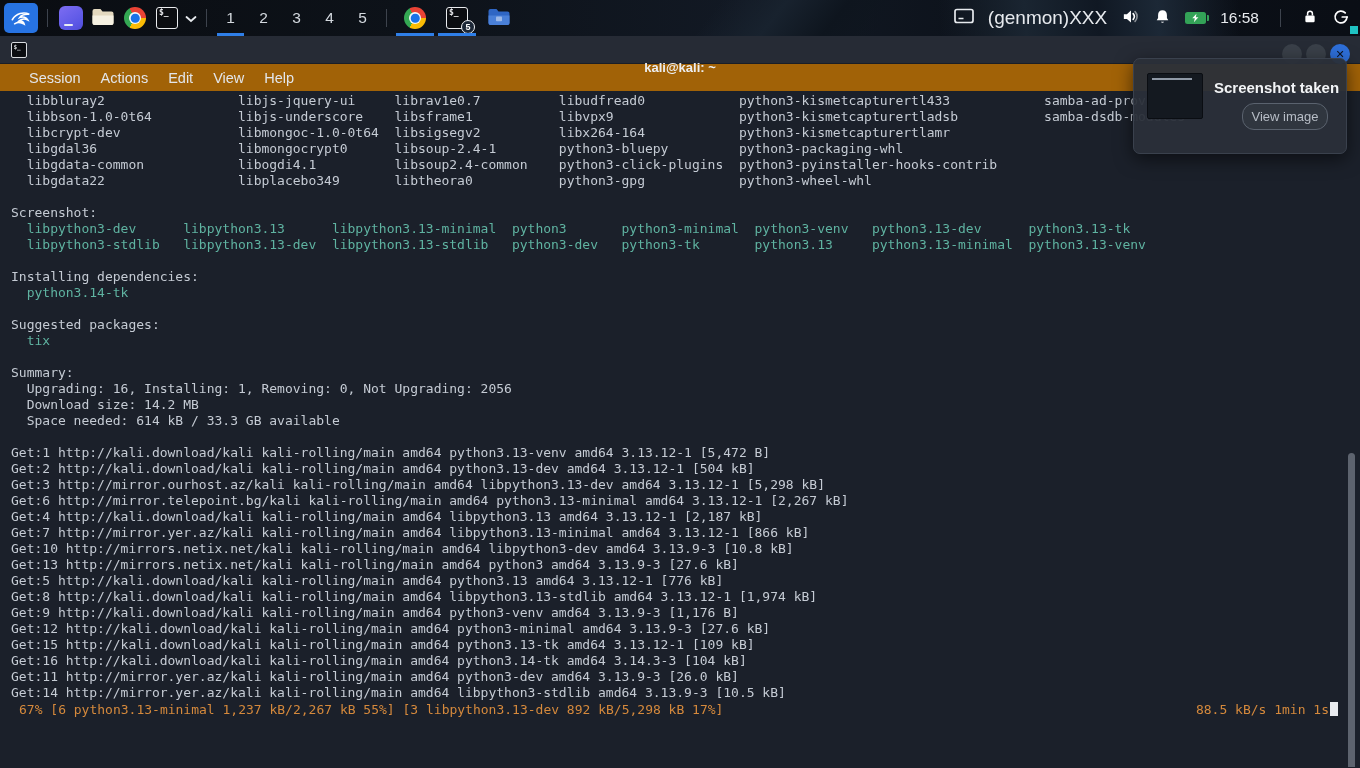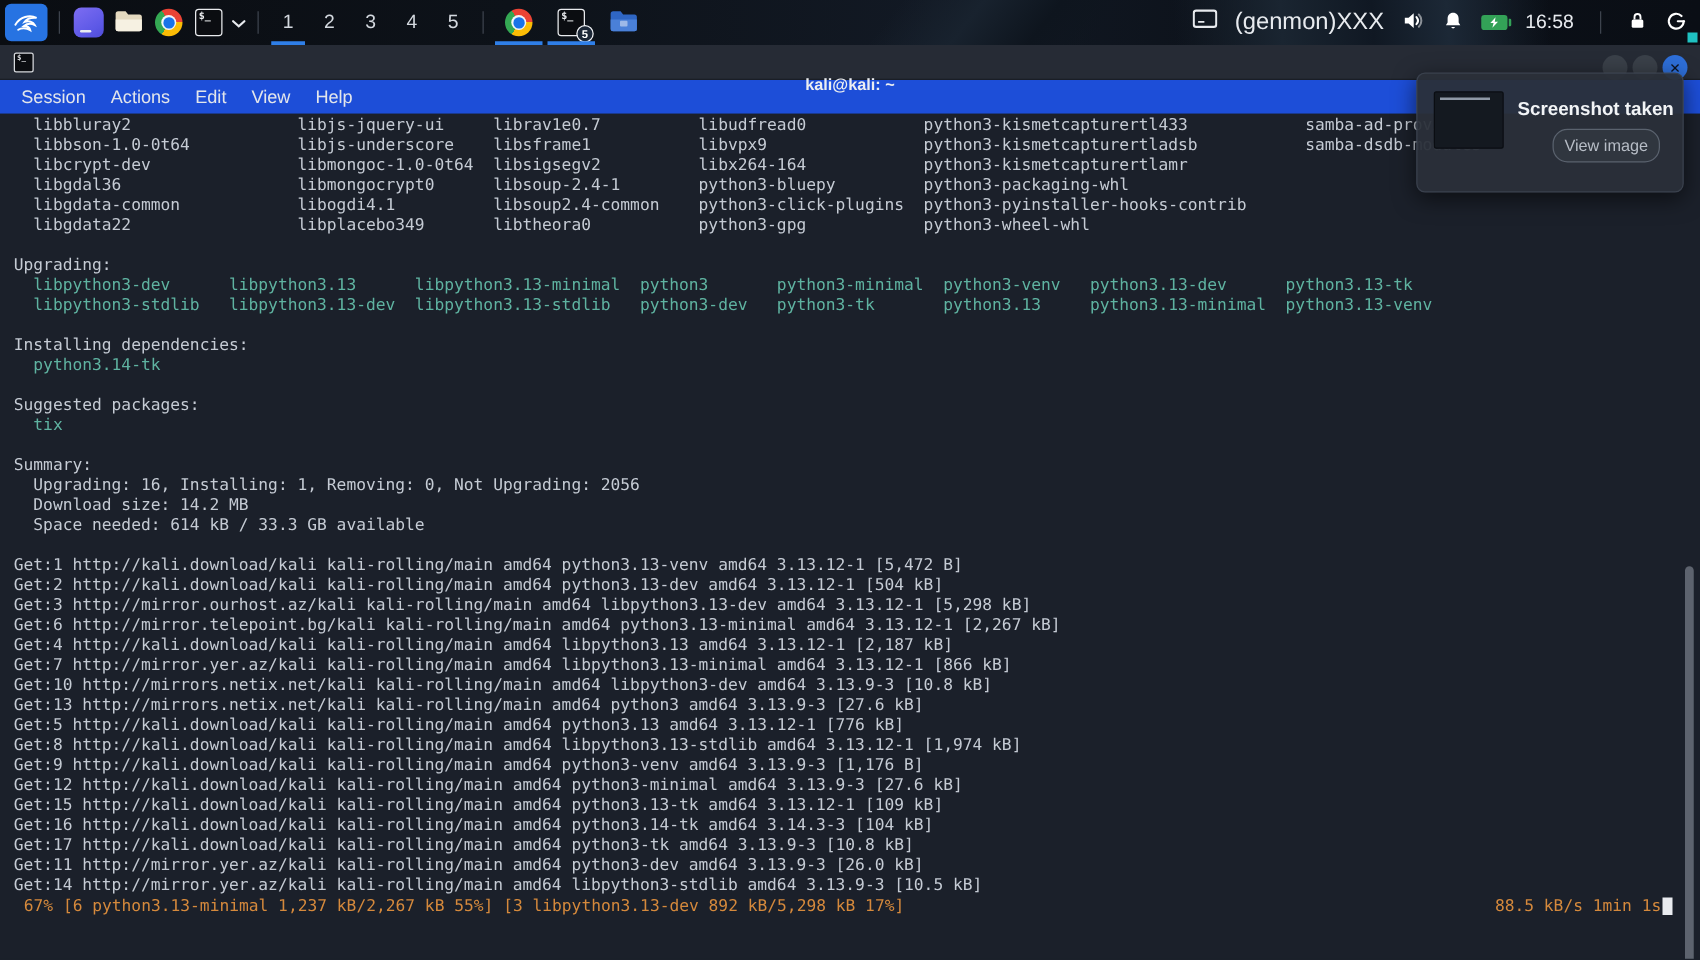--- a/index.html
+++ b/index.html
@@ -49,21 +49,21 @@
 
   
   .window { position:absolute; top:36px; left:0; width:1360px; height:732px; background:#1b202a; z-index:10; }
   .titlebar { height:28px; background:#262b35; display:flex; align-items:center; position:relative; border-bottom:1px solid #1a1e26; }
   .title-icon { width:16px; height:16px; margin-left:11px; background:#0b0d11; border:1.2px solid #d7dade; border-radius:2px; position:relative; }
   .title-icon::before { content:"$_"; position:absolute; left:1.5px; top:0.5px; color:#d7dade; font:700 6px "DejaVu Sans Mono", monospace; }
   .title-text { position:absolute; left:0; right:0; text-align:center; color:#eceef1; font-size:13px; font-weight:700;margin-top:35px; }
   .winbtns { position:absolute; right:10px; top:8px; display:flex; gap:4px; z-index:80; }
   .wbtn { width:20px; height:20px; border-radius:50%; border:none; cursor:pointer; background:#3a4049; }
   .wbtn.close { background:#2e6fd9; color:#0d1320; font:700 11px "DejaVu Sans", sans-serif; display:flex; align-items:center; justify-content:center; z-index:90; }
-  .menubar { height:27px; background:#1d4ed8; display:flex; align-items:center; padding-left:8px; gap:2px; }
+  .menubar { height:27px; background:#a16207; display:flex; align-items:center; padding-left:20px; gap:2px; }
   .menu-item { color:#e3e6eb; font-size:14.5px; padding:3px 9px; background:transparent; border:none; cursor:pointer; }
 
   
   .termbody { position:relative; height:676px; background:#1b202a; padding-top:2px; cursor:text; overflow:hidden; }
   .tl { height:16px; line-height:16px; white-space:pre; font:13px "DejaVu Sans Mono", monospace; padding-left:11px; }
   .fg { color:#c5cbd4; }
   .teal { color:#5fb3a1; }
   .orange { color:#d5893c; }
   .progress-row { display:flex; align-items:center; padding-right:22px;padding-left:19px; }
   .progress-row .spacer { flex:1; }
@@ -230,21 +230,21 @@
     </div>
     <div class="termbody">
       <div id="term-lines">
           <div class="tl"><span class="fg">  libbluray2                 libjs-jquery-ui     librav1e0.7          libudfread0            python3-kismetcapturertl433            samba-ad-provision</span></div>
           <div class="tl"><span class="fg">  libbson-1.0-0t64           libjs-underscore    libsframe1           libvpx9                python3-kismetcapturertladsb           samba-dsdb-modules</span></div>
           <div class="tl"><span class="fg">  libcrypt-dev               libmongoc-1.0-0t64  libsigsegv2          libx264-164            python3-kismetcapturertlamr</span></div>
           <div class="tl"><span class="fg">  libgdal36                  libmongocrypt0      libsoup-2.4-1        python3-bluepy         python3-packaging-whl</span></div>
           <div class="tl"><span class="fg">  libgdata-common            libogdi4.1          libsoup2.4-common    python3-click-plugins  python3-pyinstaller-hooks-contrib</span></div>
           <div class="tl"><span class="fg">  libgdata22                 libplacebo349       libtheora0           python3-gpg            python3-wheel-whl</span></div>
           <div class="tl"><span class="fg"></span></div>
-          <div class="tl"><span class="fg">Upgrading:</span></div>
+          <div class="tl"><span class="fg">Screenshot:</span></div>
           <div class="tl"><span class="teal">  libpython3-dev      libpython3.13      libpython3.13-minimal  python3       python3-minimal  python3-venv   python3.13-dev      python3.13-tk</span></div>
           <div class="tl"><span class="teal">  libpython3-stdlib   libpython3.13-dev  libpython3.13-stdlib   python3-dev   python3-tk       python3.13     python3.13-minimal  python3.13-venv</span></div>
           <div class="tl"><span class="fg"></span></div>
           <div class="tl"><span class="fg">Installing dependencies:</span></div>
           <div class="tl"><span class="teal">  python3.14-tk</span></div>
           <div class="tl"><span class="fg"></span></div>
           <div class="tl"><span class="fg">Suggested packages:</span></div>
           <div class="tl"><span class="teal">  tix</span></div>
           <div class="tl"><span class="fg"></span></div>
           <div class="tl"><span class="fg">Summary:</span></div>
@@ -259,21 +259,20 @@
           <div class="tl"><span class="fg">Get:4 http://kali.download/kali kali-rolling/main amd64 libpython3.13 amd64 3.13.12-1 [2,187 kB]</span></div>
           <div class="tl"><span class="fg">Get:7 http://mirror.yer.az/kali kali-rolling/main amd64 libpython3.13-minimal amd64 3.13.12-1 [866 kB]</span></div>
           <div class="tl"><span class="fg">Get:10 http://mirrors.netix.net/kali kali-rolling/main amd64 libpython3-dev amd64 3.13.9-3 [10.8 kB]</span></div>
           <div class="tl"><span class="fg">Get:13 http://mirrors.netix.net/kali kali-rolling/main amd64 python3 amd64 3.13.9-3 [27.6 kB]</span></div>
           <div class="tl"><span class="fg">Get:5 http://kali.download/kali kali-rolling/main amd64 python3.13 amd64 3.13.12-1 [776 kB]</span></div>
           <div class="tl"><span class="fg">Get:8 http://kali.download/kali kali-rolling/main amd64 libpython3.13-stdlib amd64 3.13.12-1 [1,974 kB]</span></div>
           <div class="tl"><span class="fg">Get:9 http://kali.download/kali kali-rolling/main amd64 python3-venv amd64 3.13.9-3 [1,176 B]</span></div>
           <div class="tl"><span class="fg">Get:12 http://kali.download/kali kali-rolling/main amd64 python3-minimal amd64 3.13.9-3 [27.6 kB]</span></div>
           <div class="tl"><span class="fg">Get:15 http://kali.download/kali kali-rolling/main amd64 python3.13-tk amd64 3.13.12-1 [109 kB]</span></div>
           <div class="tl"><span class="fg">Get:16 http://kali.download/kali kali-rolling/main amd64 python3.14-tk amd64 3.14.3-3 [104 kB]</span></div>
-          <div class="tl"><span class="fg">Get:17 http://kali.download/kali kali-rolling/main amd64 python3-tk amd64 3.13.9-3 [10.8 kB]</span></div>
           <div class="tl"><span class="fg">Get:11 http://mirror.yer.az/kali kali-rolling/main amd64 python3-dev amd64 3.13.9-3 [26.0 kB]</span></div>
           <div class="tl"><span class="fg">Get:14 http://mirror.yer.az/kali kali-rolling/main amd64 libpython3-stdlib amd64 3.13.9-3 [10.5 kB]</span></div>
         </div>
       <div class="tl progress-row">
         <span class="orange">67% [6 python3.13-minimal 1,237 kB/2,267 kB 55%] [3 libpython3.13-dev 892 kB/5,298 kB 17%]</span>
         <span class="spacer"></span>
         <span class="orange">88.5 kB/s 1min 1s</span>
         <span class="cursor"></span>
       </div>
       <div class="scrollbar-thumb"></div>

